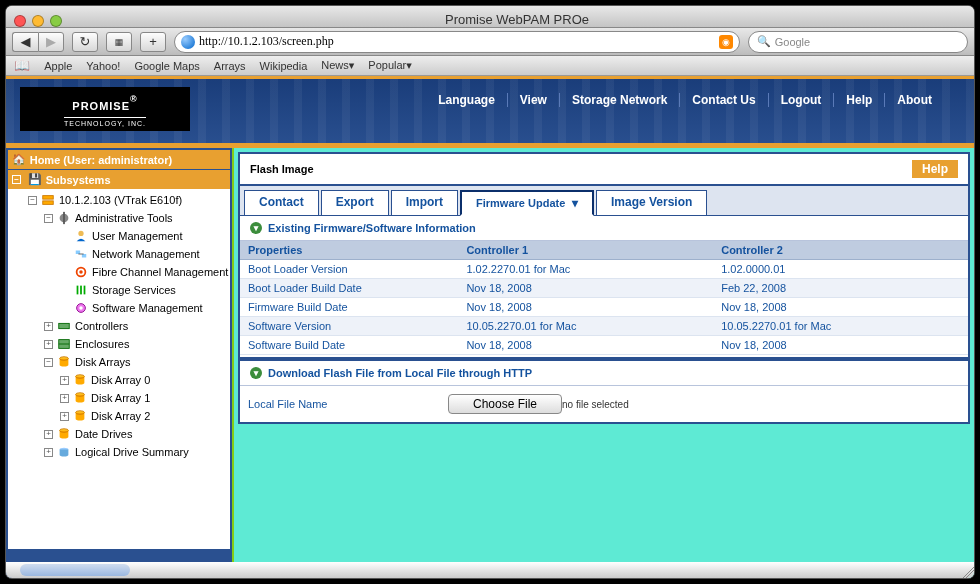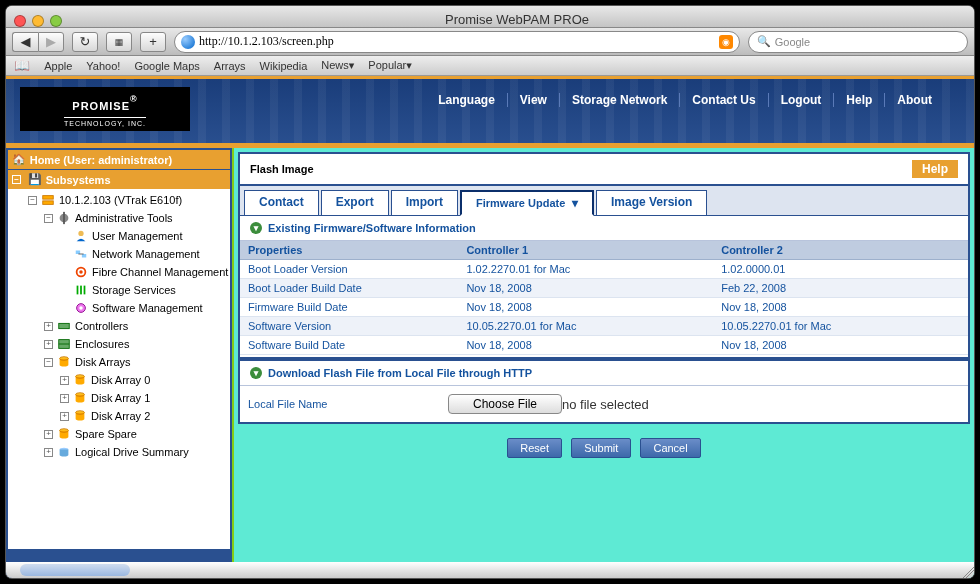--- a/index.html
+++ b/index.html
@@ -60,21 +60,21 @@
 .sicon{width:12px;height:12px;border-radius:50%;background:#3c8d3c;color:#fff;font-size:9px;display:flex;align-items:center;justify-content:center}
 table.info{width:100%;border-collapse:collapse}
 table.info th{background:#bfcce0;color:#14529e;text-align:left;font-weight:bold;padding:3px 8px;border-bottom:1px solid #9db0cc;font-size:11px}
 table.info td{padding:3px 8px;border-bottom:1px solid #dce4f0;color:#14529e;font-size:11px}
 table.info tr:nth-child(even) td{background:#eef2f9}
 table.info td.k{color:#14529e}
 .sect2{margin-top:2px}
 .lfrow{padding:8px;display:flex;align-items:center;}
 .lfrow .lbl{color:#14529e;width:200px}
 .choose{background:linear-gradient(#fff,#ddd);border:1px solid #888;border-radius:4px;padding:2px 24px;font-size:12px}
-.nofile{color:#333;font-size:13px}
+.nofile{color:#333;font-size:10px}
 .btns{text-align:center;padding:10px}
 .abtn{display:inline-block;background:linear-gradient(#6a8dc8,#3d69aa);color:#fff;padding:3px 12px;margin:0 3px;border-radius:2px;font-size:11px;border:1px solid #2a5090;cursor:default}
 .hscroll{position:absolute;bottom:0;left:0;right:0;height:16px;background:linear-gradient(#fff,#ccc)}
 .hthumb{position:absolute;left:14px;width:110px;top:2px;bottom:2px;background:linear-gradient(#d0ddf0,#9bb8e0);border-radius:8px}
 .resize{position:absolute;right:0;bottom:0;width:14px;height:14px;background:
   linear-gradient(135deg,transparent 50%,#888 50%,#888 52%,transparent 52%),
   linear-gradient(135deg,transparent 60%,#888 60%,#888 62%,transparent 62%),
   linear-gradient(135deg,transparent 70%,#888 70%,#888 72%,transparent 72%)}
 </style>
 </head>
@@ -299,21 +299,21 @@
             <div class="trow">
               <span class="ind" style="width:32px"></span>
               <span class="exp">+</span>
               <span class="ticon">
                 <svg viewBox="0 0 16 16">
                   <ellipse cx="8" cy="4" rx="5" ry="2" fill="#fc3"></ellipse>
                   <path d="M3 4 v7 a5 2 0 0 0 10 0 v-7" fill="#fa0"></path>
                   <ellipse cx="8" cy="4" rx="5" ry="2" fill="none" stroke="#c70"></ellipse>
                 </svg>
               </span>
-              <span class="tlabel">Spare Spare</span>
+              <span class="tlabel">Date Drives</span>
             </div>
             <div class="trow">
               <span class="ind" style="width:32px"></span>
               <span class="exp">+</span>
               <span class="ticon">
                 <svg viewBox="0 0 16 16">
                   <ellipse cx="8" cy="5" rx="5" ry="2" fill="#9cf"></ellipse>
                   <path d="M3 5 v6 a5 2 0 0 0 10 0 v-6" fill="#6ad"></path>
                 </svg>
               </span>
@@ -380,25 +380,20 @@
               <span class="sicon">▾</span>
               <span>Download Flash File from Local File through HTTP</span>
             </div>
             <div class="lfrow">
               <span class="lbl">Local File Name</span>
               <span class="choose">Choose File</span>
               <span class="nofile">no file selected</span>
             </div>
           </div>
         </div>
-        <div class="btns">
-          <span class="abtn">Reset</span>
-          <span class="abtn">Submit</span>
-          <span class="abtn">Cancel</span>
-        </div>
       </div>
     </div>
   </div>
 
   <div class="hscroll">
     <div class="hthumb"></div>
   </div>
   <div class="resize"></div>
 </div>
 

